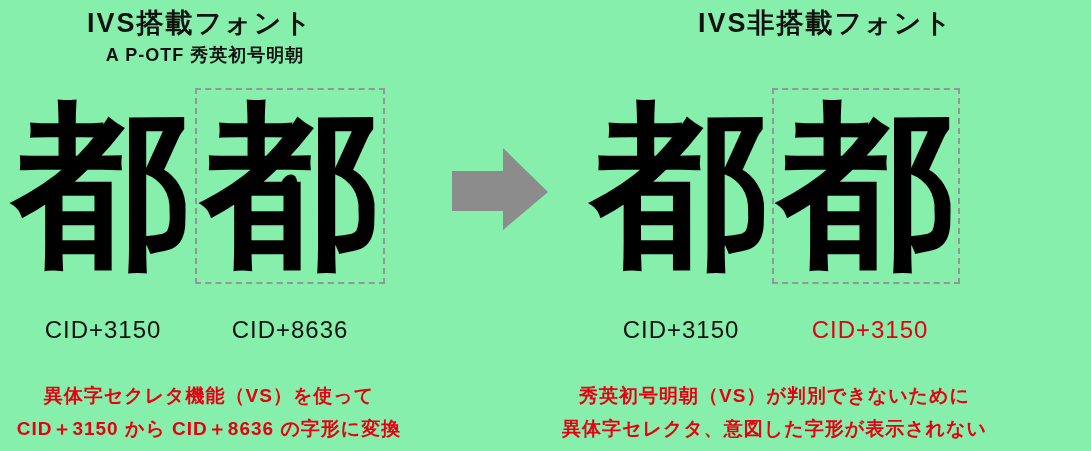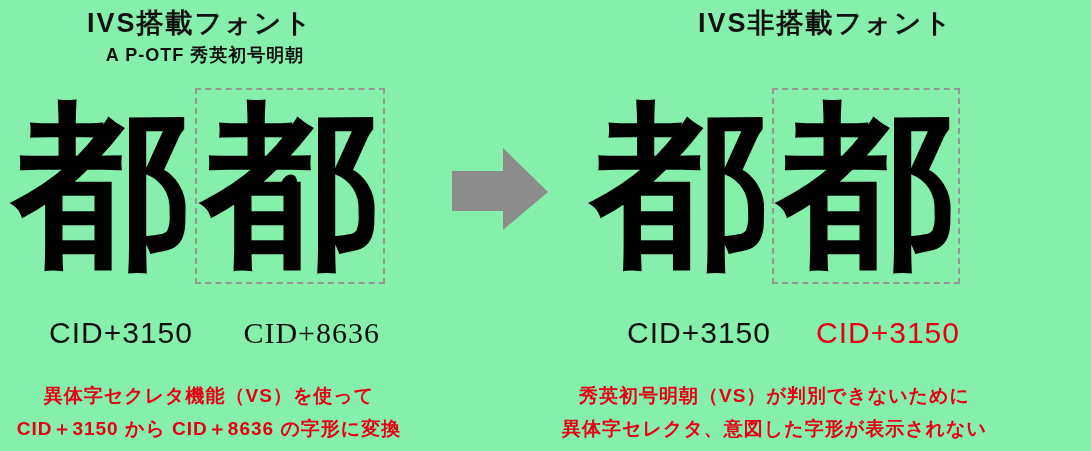--- a/index.html
+++ b/index.html
@@ -55,27 +55,27 @@
   .variant-dot{
     position:absolute;left:84px;top:84px;
     width:16px;height:20px;
     background:#000;
     border-radius:55% 45% 60% 40% / 60% 55% 45% 40%;
     transform:rotate(18deg);
   }
 
   .cid-label{
     position:absolute;top:316px;height:34px;
-    text-align:right;
-    font-size:30px;font-weight:400;letter-spacing:1px;
+    text-align:center;
+    font-size:24px;font-weight:400;letter-spacing:1px;
     color:var(--ink);white-space:nowrap;
   }
   .cid-red{color:var(--red);}
   .panel-left .cid-1{left:13px;width:180px;}
-  .panel-left .cid-2{left:200px;width:180px;font-family:Liberation Serif, serif;}
+  .panel-left .cid-2{left:200px;width:180px;}
   .panel-right .cid-1{left:31px;width:180px;}
   .panel-right .cid-2{left:220px;width:180px;}
 
   .caption{
     position:absolute;left:0;right:0;
     text-align:center;
     font-size:19px;font-weight:bold;letter-spacing:1px;
     color:var(--red);white-space:nowrap;
   }
   .caption-1{top:383px;}

